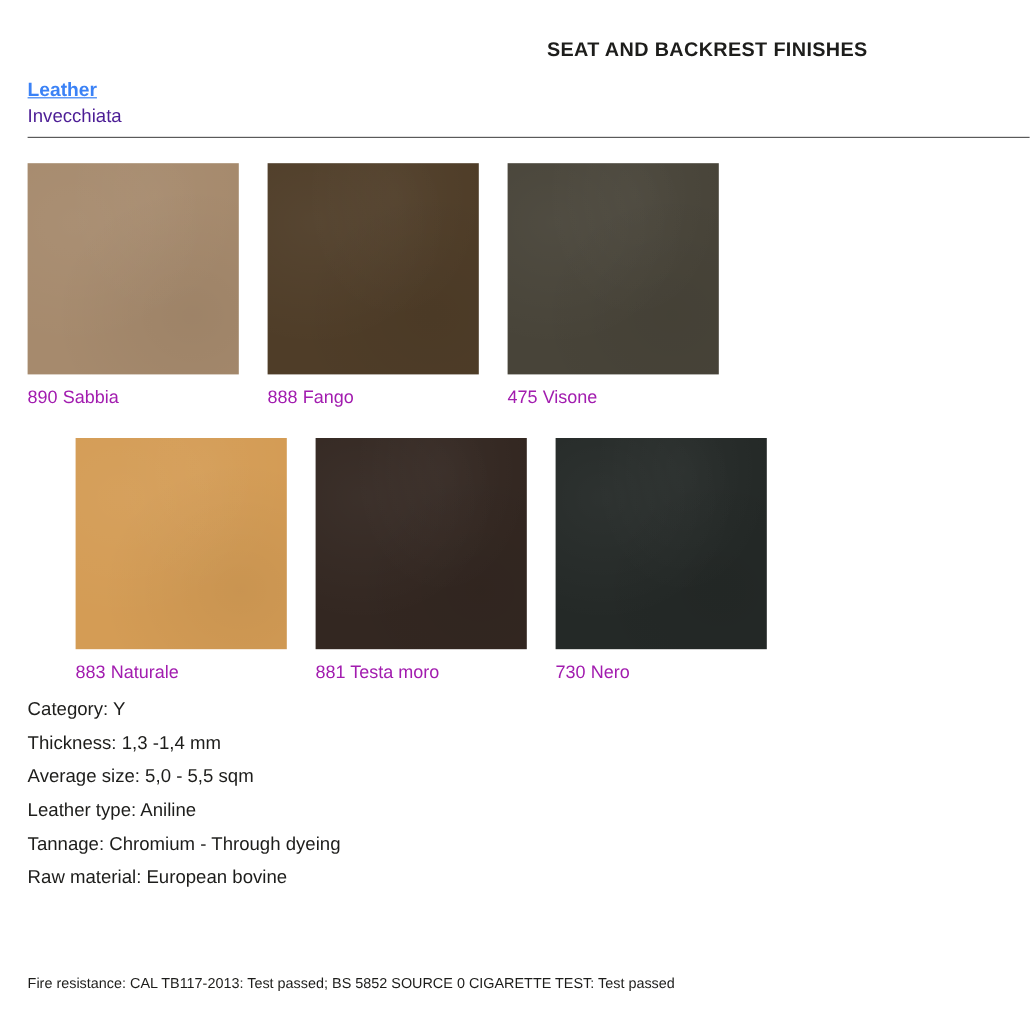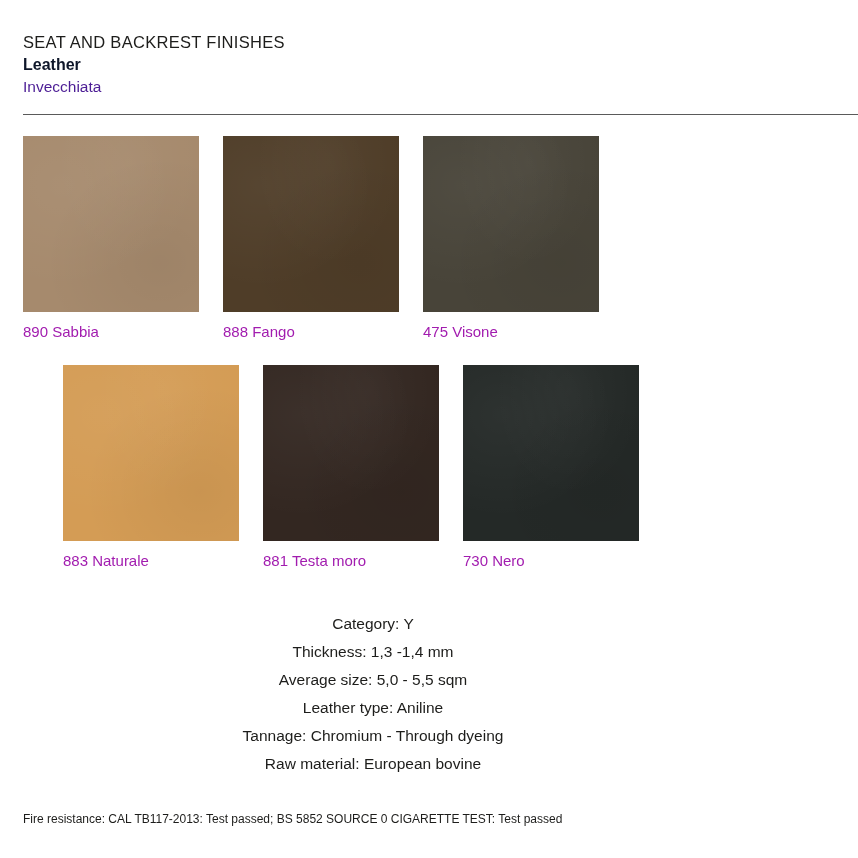--- a/index.html
+++ b/index.html
@@ -29,30 +29,32 @@
     position: absolute;
     left: 23px;
     top: 32px;
     width: 700px;
   }
   .eyebrow {
     font-size: 16.5px;
     letter-spacing: 0.3px;
     line-height: 21px;
     color: #1d1d1b;
-    font-weight: 400;
-    white-space: nowrap;
+    font-weight: 700;
+    white-space: nowrap;
+    text-align: right;
   }
   .title {
     font-size: 16px;
     line-height: 21px;
     font-weight: 700;
-    color: #0f172a;
-    margin-top: 1px;
-    white-space: nowrap;
+    color: #3b82f6;
+    margin-top: 12px;
+    white-space: nowrap;
+    text-decoration: underline;
   }
   .subtitle {
     font-size: 15.5px;
     line-height: 21px;
     font-weight: 400;
     color: #6e6b3c;
     margin-top: 1px;
     white-space: nowrap;
   }
 
@@ -102,23 +104,22 @@
     line-height: 18px;
     color: #a21caf;
     margin-top: 11px;
     white-space: nowrap;
   }
 
   
   .specs {
     position: absolute;
     left: 23px;
-    top: 610px;
+    top: 578px;
     width: 700px;
-    text-align: center;
   }
   .spec-line {
     font-size: 15.5px;
     line-height: 28px;
     color: #1d1d1b;
     white-space: nowrap;
   }
 
   .fire {
     position: absolute;

